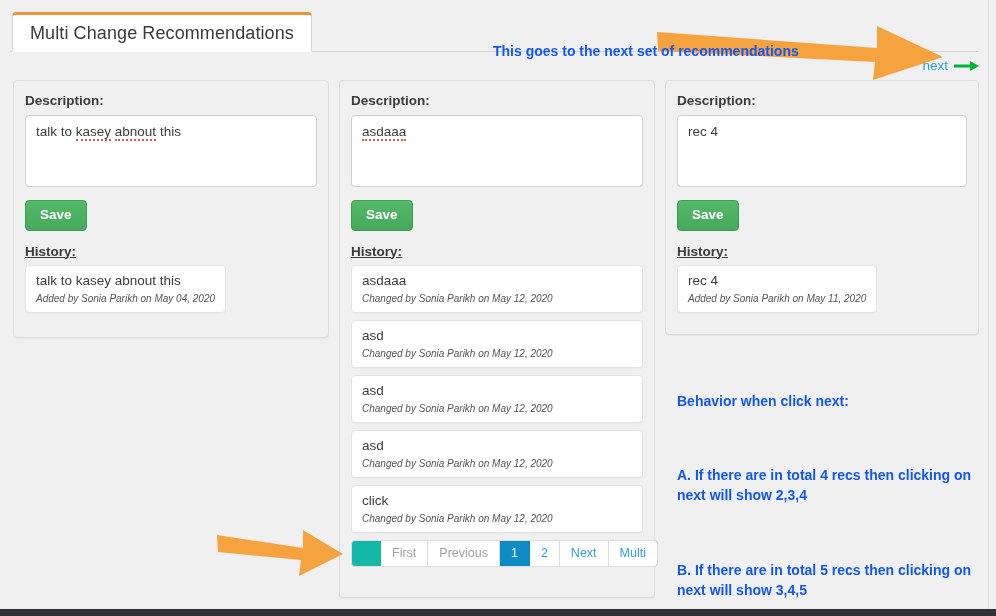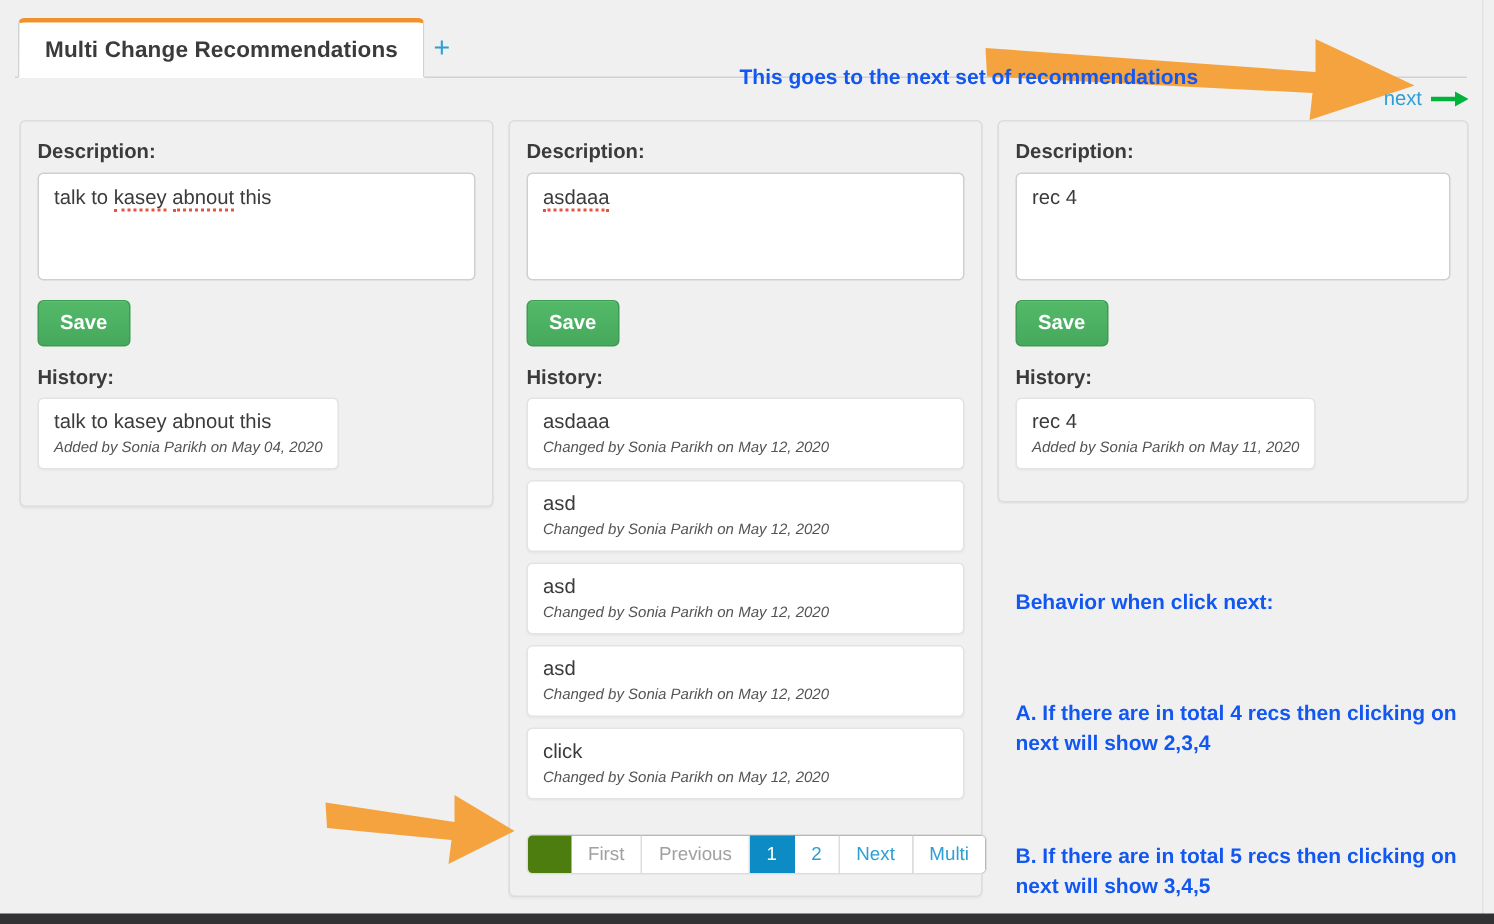--- a/index.html
+++ b/index.html
@@ -32,22 +32,22 @@
     position: absolute;
     left: 2px; top: 0;
     height: 40px;
     padding: 0 17px;
     display: flex; align-items: center;
     background: #ffffff;
     border: 1px solid #d2d2d2;
     border-top: 3px solid #f0922b;
     border-bottom: 1px solid #ffffff;
     border-radius: 4px 4px 0 0;
-    font-size: 15px;
-    font-weight: bold;
+    font-size: 18px;
+    font-weight: normal;
     color: #3b3b3b;
     letter-spacing: .1px;
     z-index: 3;
   }
   .tab-add {
     position: absolute;
     left: 265px; top: 0;
     height: 40px;
     display: flex; align-items: center;
     padding: 0 14px;
@@ -117,20 +117,21 @@
     padding: 7px 14px 8px 14px;
     cursor: pointer;
     line-height: 1;
   }
 
   .history-label {
     font-size: 13.5px;
     font-weight: bold;
     color: #3b3b3b;
     margin: 13px 0 6px 0;
+    text-decoration: underline;
   }
 
   .hist-item {
     background: #ffffff;
     border: 1px solid #e3e3e3;
     border-radius: 4px;
     padding: 7px 10px 8px 10px;
     margin-bottom: 7px;
     box-shadow: 0 1px 1px rgba(0,0,0,.03);
   }
@@ -143,25 +144,25 @@
   }
   .hist-meta {
     font-size: 10px;
     font-style: italic;
     color: #545454;
   }
 
   
   .pager {
     display: inline-flex;
-    margin-top: 16px;
+    margin-top: 0;
     border: 1px solid #dddddd;
     border-radius: 4px;
     overflow: hidden;
-    background: #4d7c0f;
+    background: #14b8a6;
     padding-left: 29px;
   }
   .pg {
     padding: 5px 11px 6px 11px;
     font-size: 12.5px;
     color: #2e9fd4;
     background: #ffffff;
     border-right: 1px solid #dddddd;
     cursor: pointer;
     line-height: 1.15;

